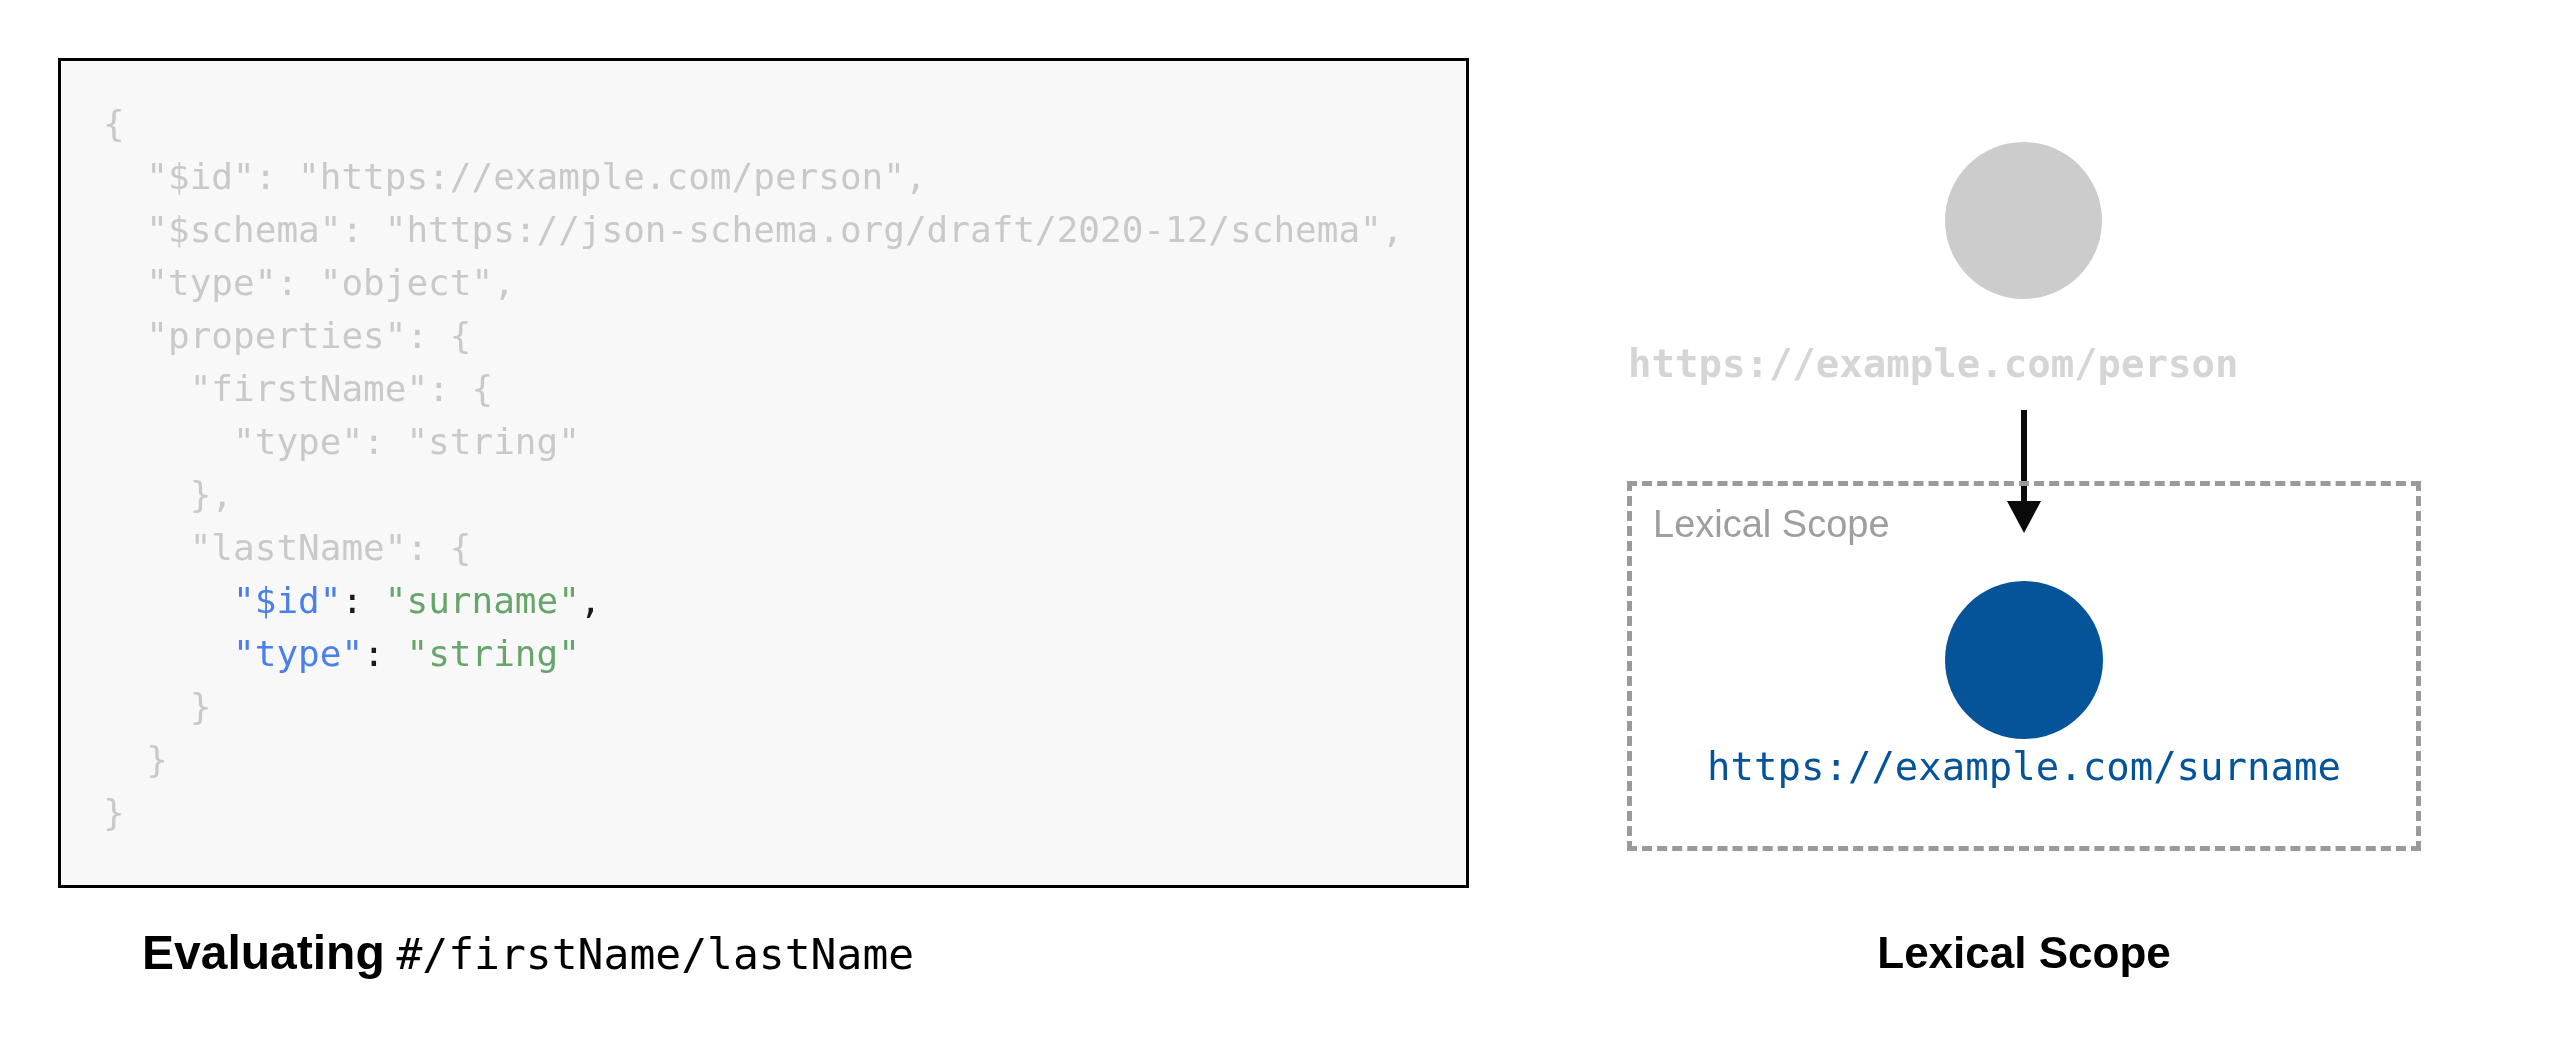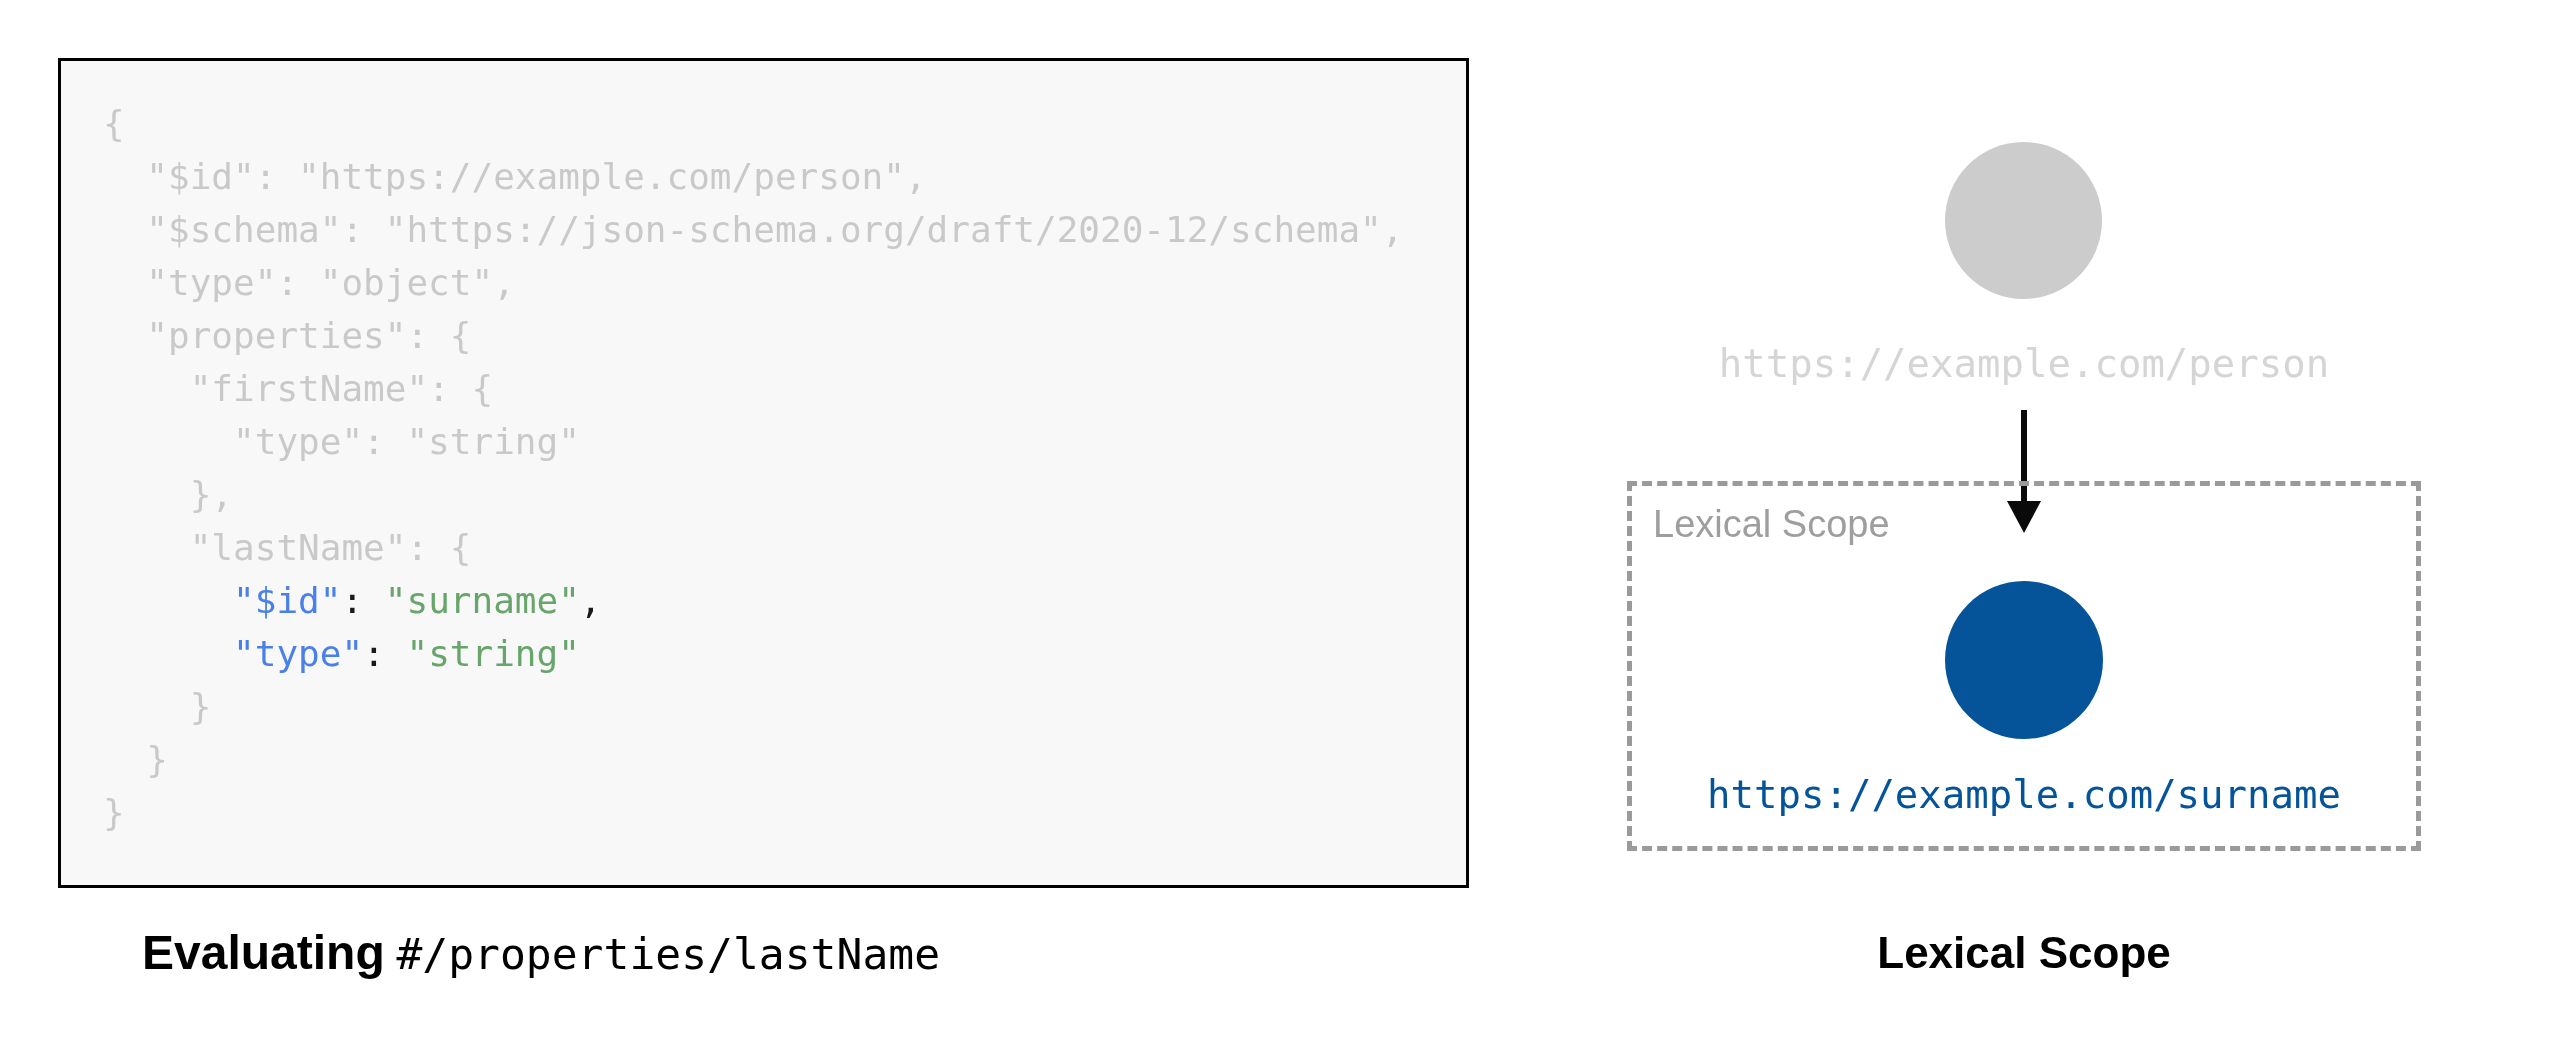--- a/index.html
+++ b/index.html
@@ -58,26 +58,27 @@
     position: absolute;
     left: 1945px; top: 142px;
     width: 157px; height: 157px;
     border-radius: 50%;
     background: var(--gray_circle, #cccccc);
   }
   .parent-label {
     position: absolute;
     left: 1628px; top: 341px;
     width: 792px;
-    text-align: center;
+    text-align: left;
     font-family: "DejaVu Sans Mono", monospace;
     font-size: 39px;
     line-height: 45px;
     color: var(--gray_label, #d5d5d5);
     white-space: nowrap;
+    font-weight: bold;
   }
   .arrow-shaft {
     position: absolute;
     left: 2021px; top: 410px;
     width: 5.8px; height: 92px;
     background: #0a0a0a;
   }
   .arrow-head {
     position: absolute;
     left: 2007px; top: 501px;
@@ -103,21 +104,21 @@
   }
   .child-circle {
     position: absolute;
     left: 1945px; top: 581px;
     width: 158px; height: 158px;
     border-radius: 50%;
     background: var(--accent_blue_deep, #05549a);
   }
   .child-label {
     position: absolute;
-    left: 1628px; top: 772px;
+    left: 1628px; top: 744px;
     width: 792px;
     text-align: center;
     font-family: "DejaVu Sans Mono", monospace;
     font-size: 39px;
     line-height: 45px;
     color: var(--accent_blue_deep, #05549a);
     white-space: nowrap;
   }
   .right-caption {
     position: absolute;
@@ -134,21 +135,21 @@
 </head>
 <body>
 
 <div class="canvas">
 
   <div class="code-panel">
     <pre class="code"><div class="code-line"><span class="seg-dim">{</span></div><div class="code-line"><span class="seg-dim">  "$id": "https://example.com/person",</span></div><div class="code-line"><span class="seg-dim">  "$schema": "https://json-schema.org/draft/2020-12/schema",</span></div><div class="code-line"><span class="seg-dim">  "type": "object",</span></div><div class="code-line"><span class="seg-dim">  "properties": {</span></div><div class="code-line"><span class="seg-dim">    "firstName": {</span></div><div class="code-line"><span class="seg-dim">      "type": "string"</span></div><div class="code-line"><span class="seg-dim">    },</span></div><div class="code-line"><span class="seg-dim">    "lastName": {</span></div><div class="code-line"><span class="seg-dim">      </span><span class="seg-key">"$id"</span><span class="seg-punct">: </span><span class="seg-str">"surname"</span><span class="seg-punct">,</span></div><div class="code-line"><span class="seg-dim">      </span><span class="seg-key">"type"</span><span class="seg-punct">: </span><span class="seg-str">"string"</span></div><div class="code-line"><span class="seg-dim">    }</span></div><div class="code-line"><span class="seg-dim">  }</span></div><div class="code-line"><span class="seg-dim">}</span></div></pre>
   </div>
 
   <div class="left-caption">
-    <span class="cap-bold">Evaluating</span><span class="cap-mono">#/properties/lastName</span>
+    <span class="cap-bold">Evaluating</span><span class="cap-mono">#/firstName/lastName</span>
   </div>
 
   <div class="parent-circle"></div>
   <div class="parent-label">https://example.com/person</div>
 
   <div class="arrow-shaft"></div>
   <div class="arrow-head"></div>
 
   <div class="scope-box"></div>
   <div class="scope-label">Lexical Scope</div>

